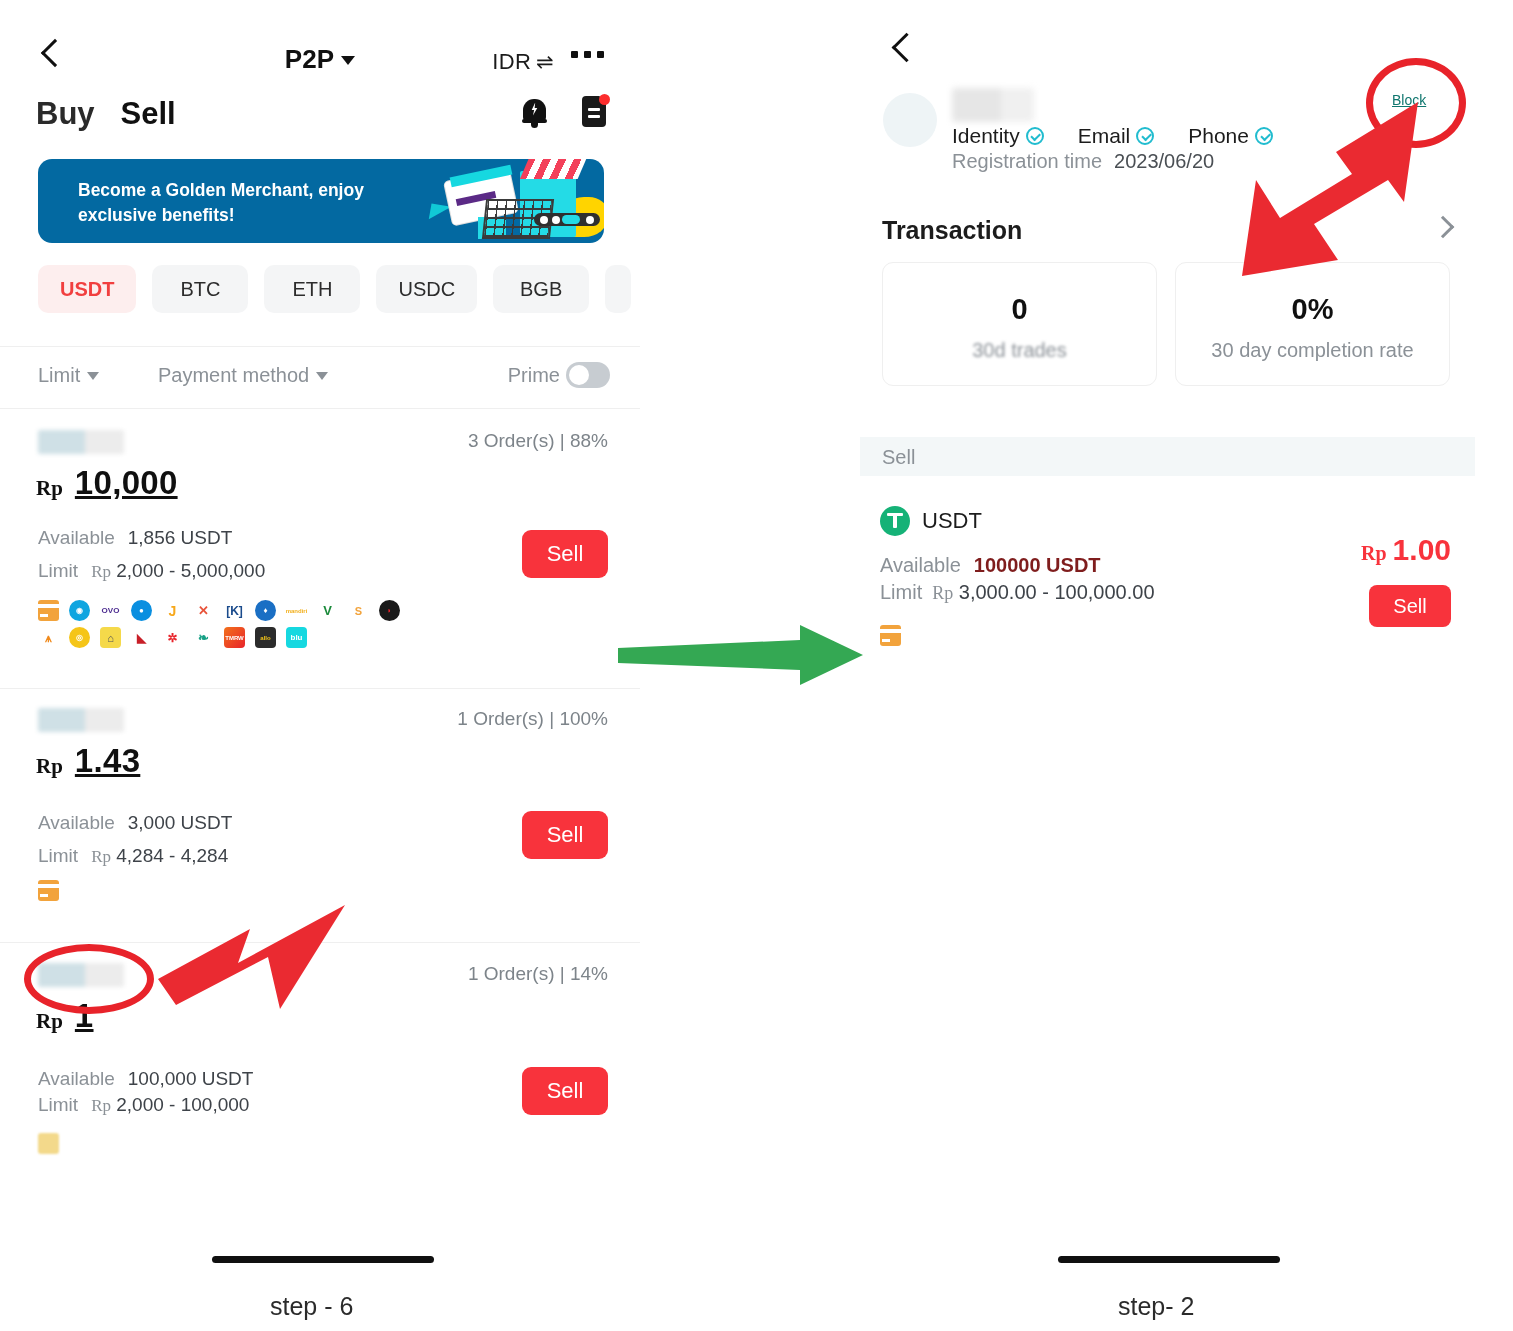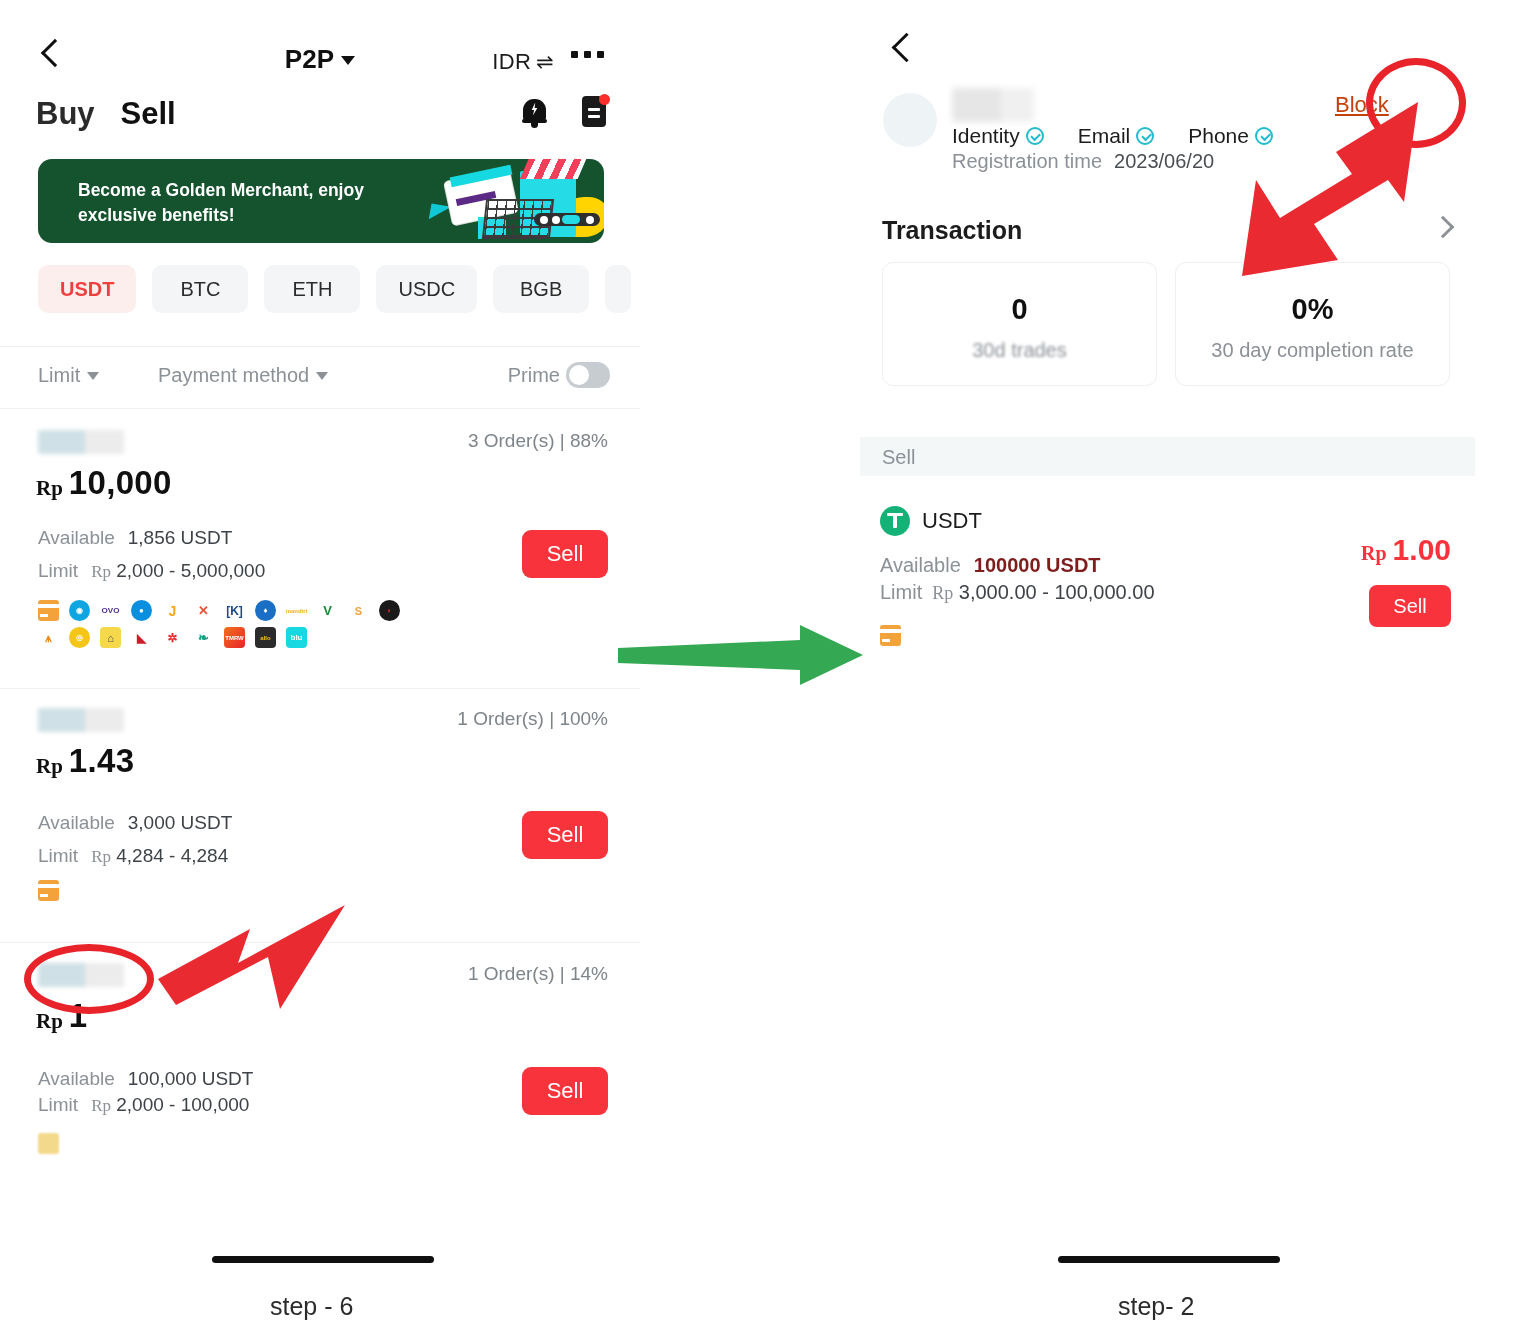--- a/index.html
+++ b/index.html
@@ -65,21 +65,21 @@
     content:""; position:absolute; left:0; top:0; width:24px; height:31px; background:#1a1a1a;
     border-radius:4px; clip-path: polygon(0 0, 72% 0, 100% 22%, 100% 100%, 0 100%);
   }
   .doc .ln{ position:absolute; left:6px; width:12px; height:3.2px; background:#fff; z-index:2; border-radius:1px;}
   .doc .ln.a{ top:12px; } .doc .ln.b{ top:19px; }
   .doc .dot{ position:absolute; right:-2px; top:-2px; width:11px; height:11px; background:#fc2d2d; border-radius:50%; z-index:3;}
 
   
   .promo {
     position:absolute; left:38px; top:159px; width:566px; height:84px;
-    background:#14532d; border-radius:14px; overflow:hidden;
+    background:#0369a1; border-radius:14px; overflow:hidden;
   }
   .promo-text {
     position:absolute; left:40px; top:19px; width:300px;
     color:#ffffff; font-size:17.5px; font-weight:700; line-height:1.45;
   }
   .promo-art { position:absolute; right:4px; top:-6px; width:190px; height:98px; }
   .pa { position:absolute; }
   .pa-card { left:38px; top:22px; width:66px; height:44px; background:#fff; border-radius:4px; transform:rotate(-12deg); box-shadow:0 0 0 1px #ddd;}
   .pa-card-stripe { left:46px; top:42px; width:40px; height:7px; background:#5b2a86; transform:rotate(-12deg); }
   .pa-card-teal { left:40px; top:18px; width:62px; height:10px; background:#16d8e0; transform:rotate(-12deg); }
@@ -123,21 +123,21 @@
   .toggle { position:absolute; right:30px; top:6px; width:44px; height:26px; background:#c7ccd1; border-radius:14px; cursor:pointer; }
   .toggle::after { content:""; position:absolute; left:3px; top:3px; width:20px; height:20px; background:#fff; border-radius:50%; }
 
   
   .offer { position:absolute; left:0; width:640px; }
   .ov-name { position:absolute; left:38px; top:0; width:86px; height:24px;
              background:linear-gradient(90deg,#cfe0e6 0 55%, #ececec 55% 100%); border-radius:2px; filter:blur(2.2px); }
   .ov-orders { position:absolute; right:32px; top:0; font-size:19px; color:#7d848a; }
   .ov-price { position:absolute; left:36px; top:34px; color:#101010; }
   .ov-price .rp { font-family:"Liberation Serif", serif; font-size:21px; font-weight:700; vertical-align:-1px; }
-  .ov-price .amt { font-size:33px; font-weight:700; letter-spacing:.3px; margin-left:6px; }
+  .ov-price .amt { font-size:33px; font-weight:700; letter-spacing:.3px; margin-left:12px;text-decoration:underline; }
   .ov-line { position:absolute; left:38px; font-size:19px; color:#8b9197; }
   .ov-line .k { color:#8b9197; }
   .ov-line .v { color:#3e4349; margin-left:13px; }
   .ov-line .rp { font-family:"Liberation Serif", serif; font-size:17px; color:#8b9197; }
   .sell-btn {
     position:absolute; right:32px; width:86px; height:48px; background:#f8333c; border-radius:9px;
     color:#fff; font-size:22px; display:flex; align-items:center; justify-content:center; cursor:pointer;
   }
   .pay-icons { position:absolute; left:38px; display:flex; flex-wrap:wrap; gap:6px 10px; width:380px; }
   .pi { width:21px; height:21px; border-radius:4px; font-size:8px; font-weight:700;
@@ -159,21 +159,21 @@
               background:#eef4f6; }
   .r-name-blur { position:absolute; left:952px; top:88px; width:82px; height:34px;
                  background:linear-gradient(90deg,#e6e6e6 0 60%, #f0f0f0 60% 100%); filter:blur(3px); border-radius:3px;}
   .r-verify { position:absolute; left:952px; top:124px; display:flex; gap:34px; align-items:center; }
   .vf { font-size:21px; color:#1c1c1c; display:flex; align-items:center; gap:6px; }
   .vf .ck { width:18px; height:18px; border-radius:50%; border:2px solid #21bccf; position:relative; display:inline-block; }
   .vf .ck::after{ content:""; position:absolute; left:3.6px; top:4.4px; width:7px; height:3.6px;
                   border-left:2px solid #21bccf; border-bottom:2px solid #21bccf; transform:rotate(-45deg); }
   .r-reg { position:absolute; left:952px; top:150px; font-size:20px; color:#8b9197; }
   .r-reg .rv { color:#4a4f54; margin-left:12px; }
-  .r-block { position:absolute; left:1335px; top:92px; font-size:22px; color:#c2410c;
+  .r-block { position:absolute; left:1392px; top:92px; font-size:14px; color:#0f766e;
              text-decoration:underline; cursor:pointer; }
 
   .r-trans-label { position:absolute; left:882px; top:216px; font-size:25px; font-weight:700; color:#1c1c1c; }
   .r-chev { position:absolute; right:62px; top:218px; width:16px; height:16px; cursor:pointer; }
   .r-chev::before{ content:""; position:absolute; left:0; top:1px; width:13px; height:13px;
     border-right:3px solid #8b9197; border-top:3px solid #8b9197; transform:rotate(45deg); }
 
   .stat { position:absolute; top:262px; height:124px; border:1px solid #efefef; border-radius:11px; background:#fff; }
   .stat.s1 { left:882px; width:275px; }
   .stat.s2 { left:1175px; width:275px; }

